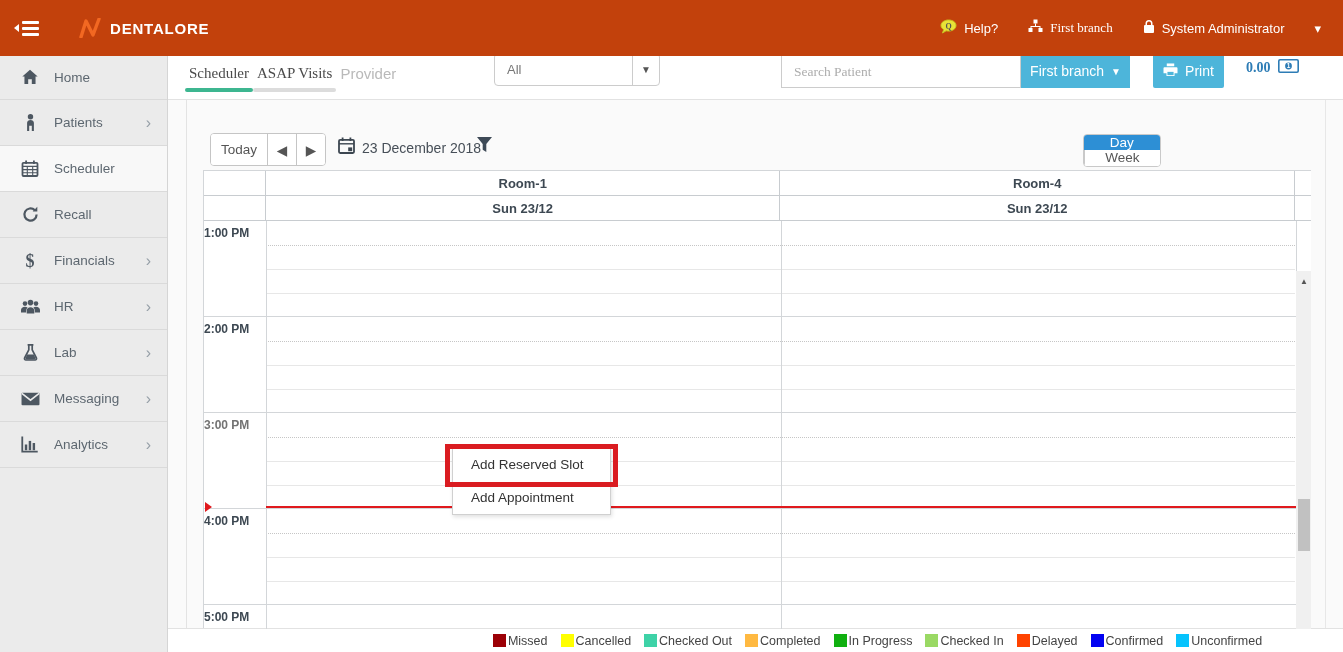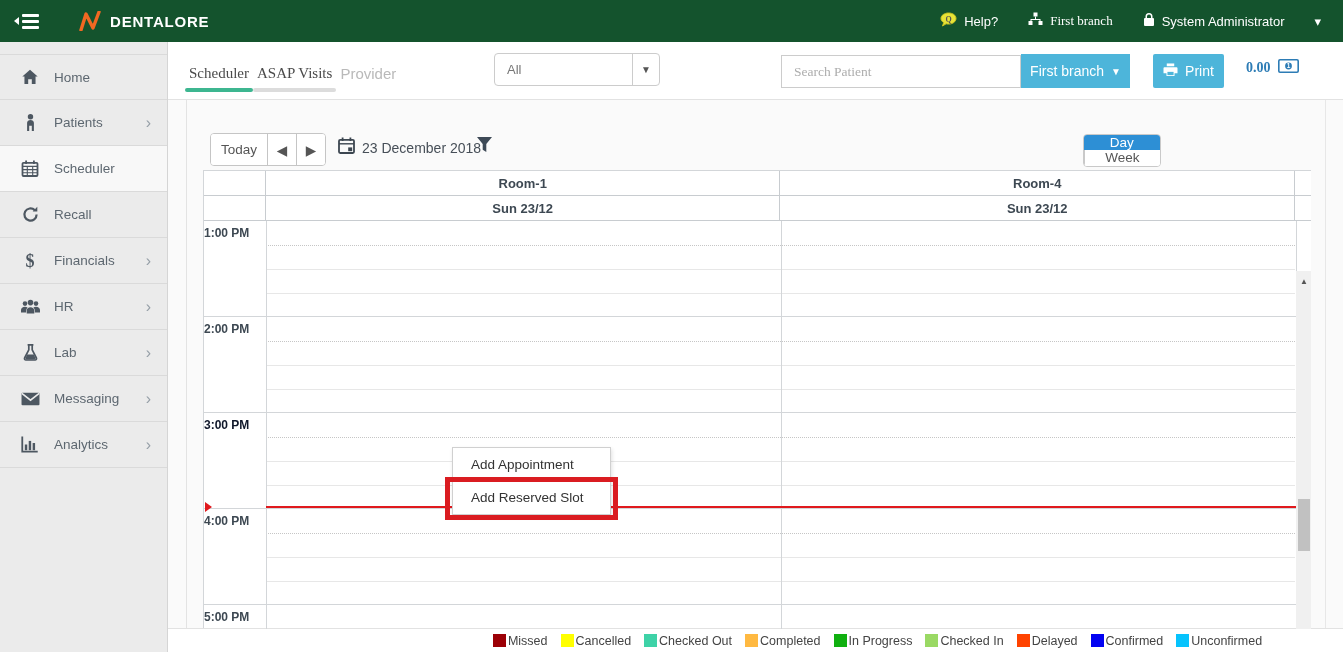--- a/index.html
+++ b/index.html
@@ -1,21 +1,21 @@
 <!DOCTYPE html>
 <html><head>
 <meta charset="utf-8">
 <style>
   * { margin:0; padding:0; box-sizing:border-box; }
   html,body { width:1343px; height:652px; }
   body { font-family:"Liberation Sans", sans-serif; background:#fff; }
   .screen { position:relative; width:1343px; height:652px; overflow:hidden; background:#fafafa; }
 
   
-  .topbar { position:absolute; left:0; top:0; width:1343px; height:42px; background:#14532d; display:flex; align-items:center; z-index:30; }
+  .topbar { position:absolute; left:0; top:0; width:1343px; height:56px; background:#c2410c; display:flex; align-items:center; z-index:30; }
   .collapse-btn { display:flex; align-items:center; margin-left:14px; cursor:pointer; }
   .collapse-arrow { width:0; height:0; border-top:4px solid transparent; border-bottom:4px solid transparent; border-right:5px solid #fff; margin-right:3px; }
   .bars { display:flex; flex-direction:column; gap:3px; }
   .bars span { display:block; width:17px; height:3px; background:#fff; border-radius:1px; }
   .brand { display:flex; align-items:center; margin-left:40px; }
   .brand-logo { margin-right:9px; display:flex; }
   .brand-name { color:#fff; font-weight:bold; font-size:15px; letter-spacing:.8px; }
   .topbar-right { margin-left:auto; display:flex; align-items:center; gap:30px; padding-right:22px; color:#fff; font-size:13px; }
   .top-item { display:flex; align-items:center; gap:7px; cursor:pointer; white-space:nowrap; }
   .serif { font-family:"Liberation Serif", serif; }
@@ -77,21 +77,21 @@
   .panel { position:absolute; left:35px; top:70px; width:1108px; height:458px; background:#fff; border-left:1px solid #d3d6d9; border-top:1px solid #d3d6d9; }
   .cal-header-row { display:flex; height:25px; border-bottom:1px solid #c8ccd0; }
   .hcell { display:flex; align-items:center; justify-content:center; font-size:13px; font-weight:bold; color:#3d4852; border-right:1px solid #c8ccd0; }
   .hcell.gutter { width:62px; }
   .hcell.col { width:515px; }
   .hcell.filler { width:16px; border-right:none; }
 
   .grid { position:relative; height:408px; overflow:hidden; background:#fff; }
   .hour-row { position:relative; height:96px; border-bottom:1px solid #d3d6d9; }
   .hour-label { position:absolute; left:0; top:5px; width:62px; font-size:12px; font-weight:bold; color:#3d4852; }
-  .hour-row.current .hour-label { color:#0f172a; }
+  .hour-row.current .hour-label { color:#737373; }
   .subline { position:absolute; left:62px; right:16px; height:0; }
   .subline.s15 { top:24px; border-top:1px dotted #c6c6c6; }
   .subline.s30 { top:48px; border-top:1px solid #e7e7e7; }
   .subline.s45 { top:72px; border-top:1px solid #e7e7e7; }
   .vline { position:absolute; top:0; bottom:0; width:0; border-left:1px solid #d3d6d9; z-index:2; }
   .vline.v1 { left:62px; } .vline.v2 { left:577px; } .vline.v3 { left:1092px; }
 
   .now-line { position:absolute; left:62px; width:1030px; top:285px; height:2px; background:#e0191d; z-index:3; }
   .now-marker { position:absolute; left:1px; top:281px; width:0; height:0; border-top:5px solid transparent; border-bottom:5px solid transparent; border-left:7px solid #e0191d; z-index:3; }
 
@@ -459,19 +459,19 @@
         <span class="legend-item">
           <span class="legend-swatch" style="background: rgb(6, 195, 253);"></span>
           <span>Unconfirmed</span>
         </span>
 
     </div>
   </div>
 
   <div class="context-menu">
 
+      <div class="menu-item highlighted">Add Reserved Slot</div>
+
       <div class="menu-item">Add Appointment</div>
 
-      <div class="menu-item highlighted">Add Reserved Slot</div>
-
   </div>
 
 </div>
 
 </body></html>

